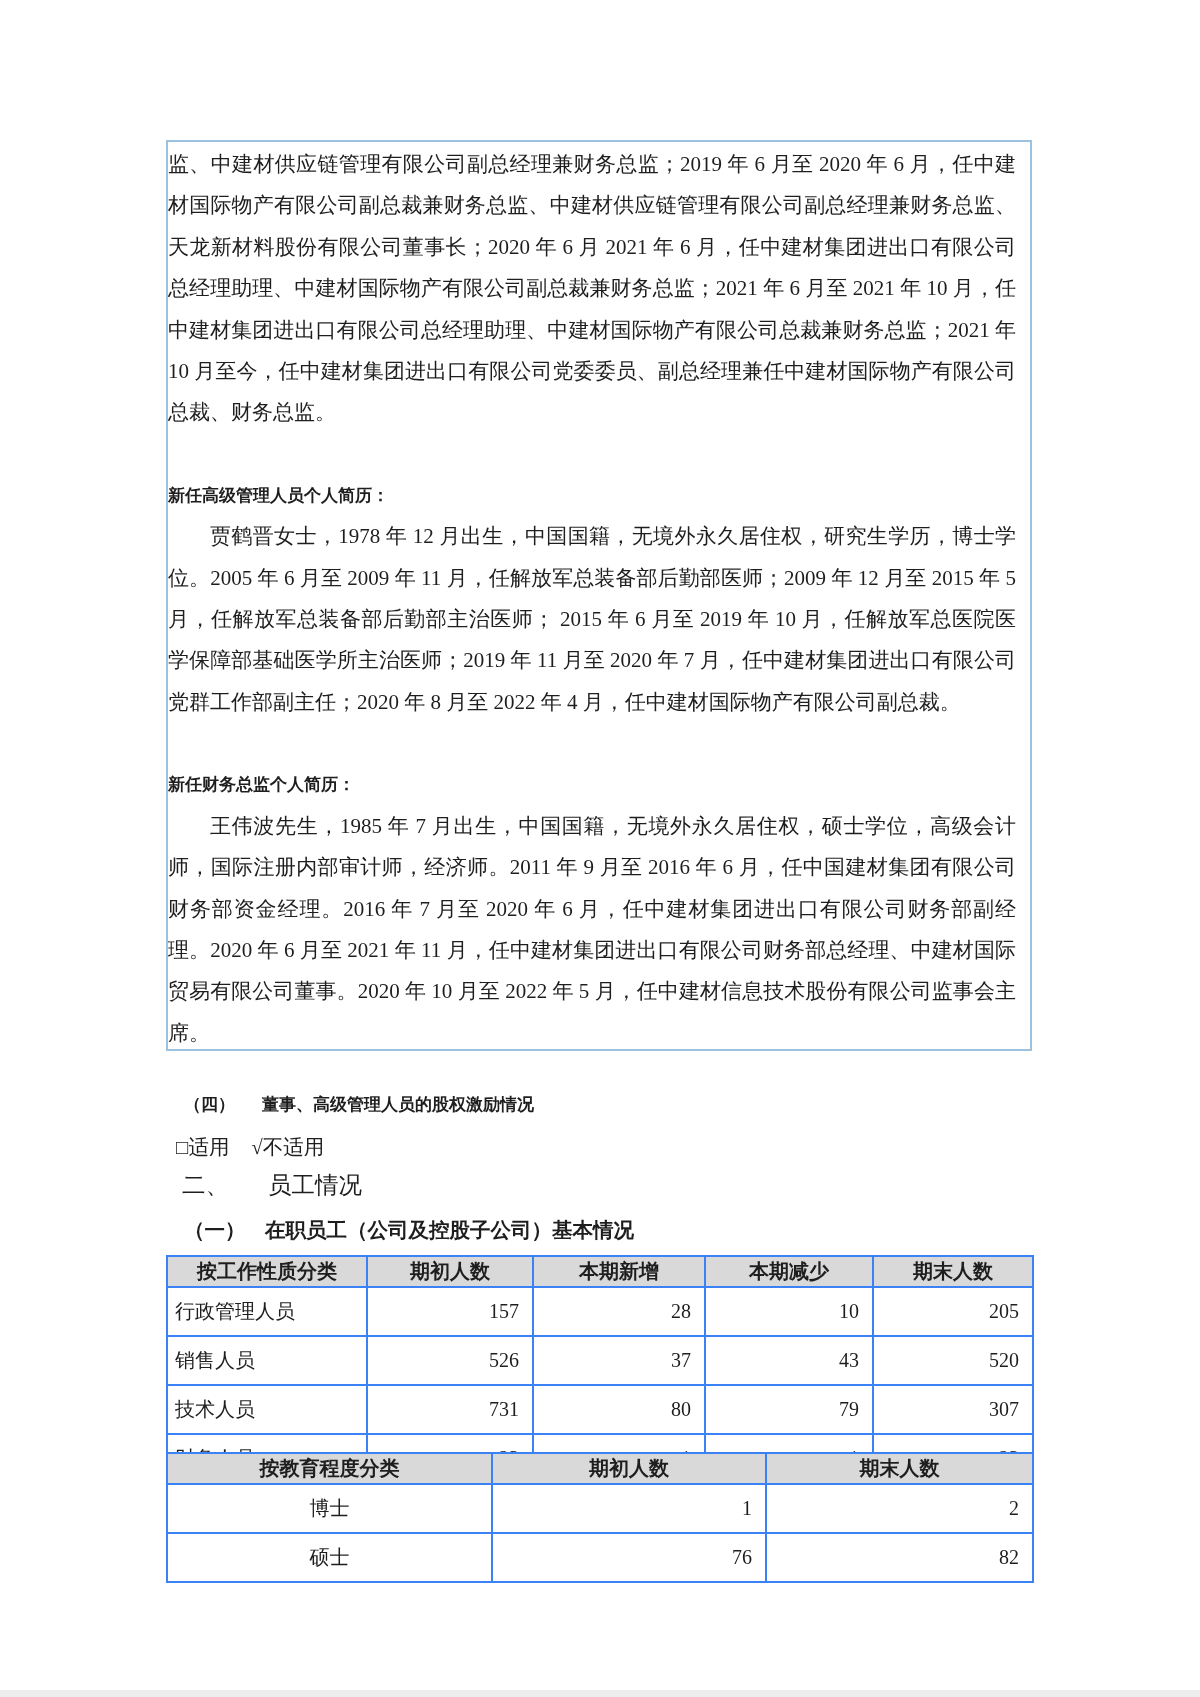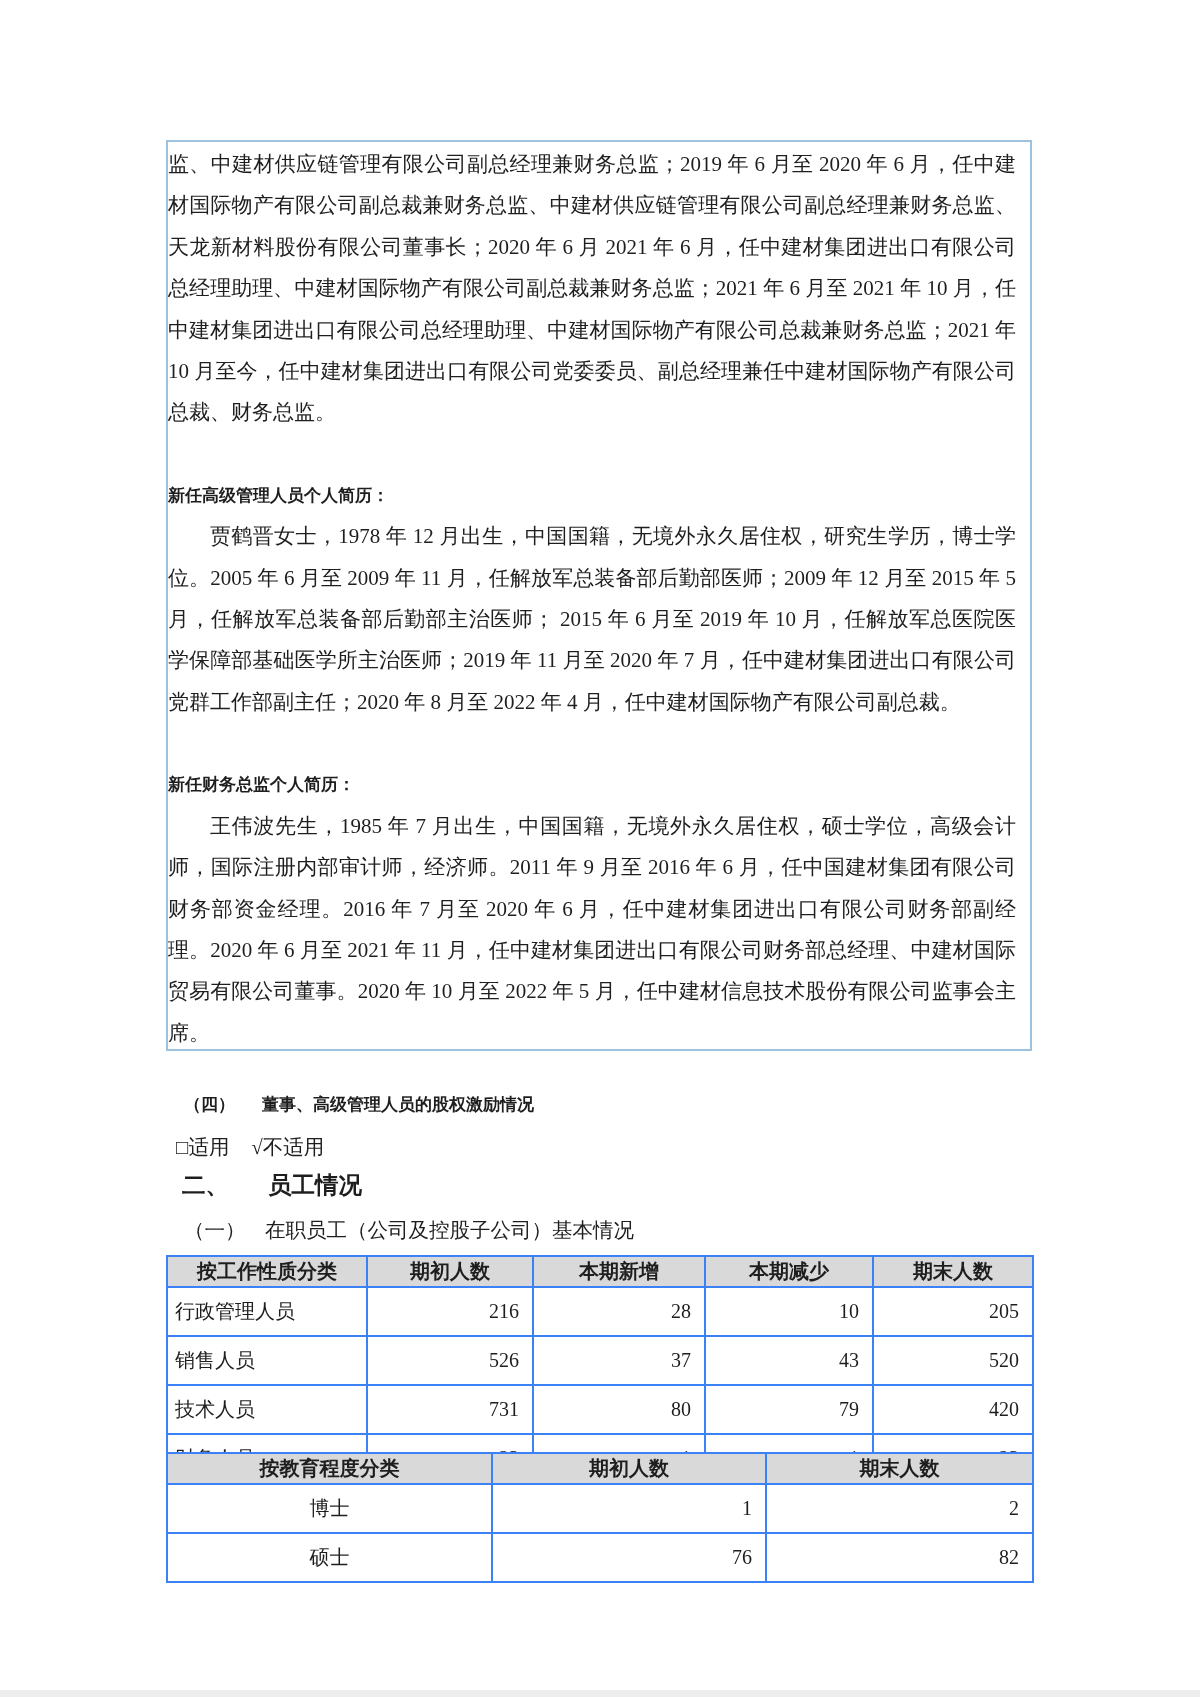--- a/index.html
+++ b/index.html
@@ -18,23 +18,23 @@
   }
   .bio-box p{margin:0;font-size:21px;line-height:41.4px;text-align:justify;}
   .bio-box p.indent{text-indent:2em;}
   .bio-box h3{margin:41px 0 0 0;font-size:17px;line-height:41.4px;font-weight:bold;}
 
   
   .h-sec4{position:absolute;left:184px;top:1093px;font-size:17px;font-weight:bold;}
   .h-sec4 .pfx{display:inline-block;width:78px;}
   .applicability{position:absolute;left:176px;top:1133px;font-size:20.5px;font-weight:normal;}
   .applicability .na{margin-left:22px;}
-  .h-sec2{position:absolute;left:182px;top:1169px;font-size:23.5px;font-weight:bold;}
+  .h-sec2{position:absolute;left:182px;top:1169px;font-size:23.5px;font-weight:normal;}
   .h-sec2 .pfx{display:inline-block;width:86px;}
-  .h-sec21{position:absolute;left:184px;top:1216px;font-size:20.5px;font-weight:normal;}
+  .h-sec21{position:absolute;left:184px;top:1216px;font-size:20.5px;font-weight:bold;}
   .h-sec21 .pfx{display:inline-block;width:81px;}
 
   
   table{
     position:absolute;left:166px;width:866px;
     border-collapse:collapse;table-layout:fixed;
     border:2px solid #7FA9D1;background:#ffffff;
   }
   #table-by-job{top:1255px;}
   #table-by-education{top:1452px;}
@@ -95,38 +95,38 @@
         <th>按工作性质分类</th>
         <th>期初人数</th>
         <th>本期新增</th>
         <th>本期减少</th>
         <th>期末人数</th>
       </tr>
     </thead>
     <tbody>
       <tr>
         <td class="lbl">行政管理人员</td>
-        <td class="num">216</td>
+        <td class="num">157</td>
         <td class="num">28</td>
         <td class="num">10</td>
         <td class="num">205</td>
       </tr>
       <tr>
         <td class="lbl">销售人员</td>
         <td class="num">526</td>
         <td class="num">37</td>
         <td class="num">43</td>
         <td class="num">520</td>
       </tr>
       <tr>
         <td class="lbl">技术人员</td>
         <td class="num">731</td>
         <td class="num">80</td>
         <td class="num">79</td>
-        <td class="num">420</td>
+        <td class="num">307</td>
       </tr>
       <tr>
         <td class="lbl">财务人员</td>
         <td class="num">23</td>
         <td class="num">1</td>
         <td class="num">1</td>
         <td class="num">23</td>
       </tr>
       <tr class="total">
         <td class="tlbl">员工总计</td>

